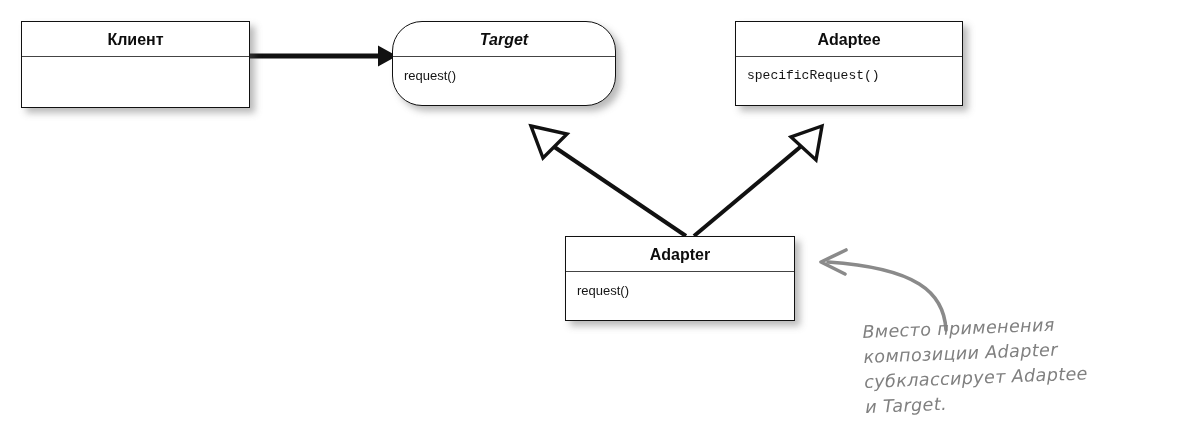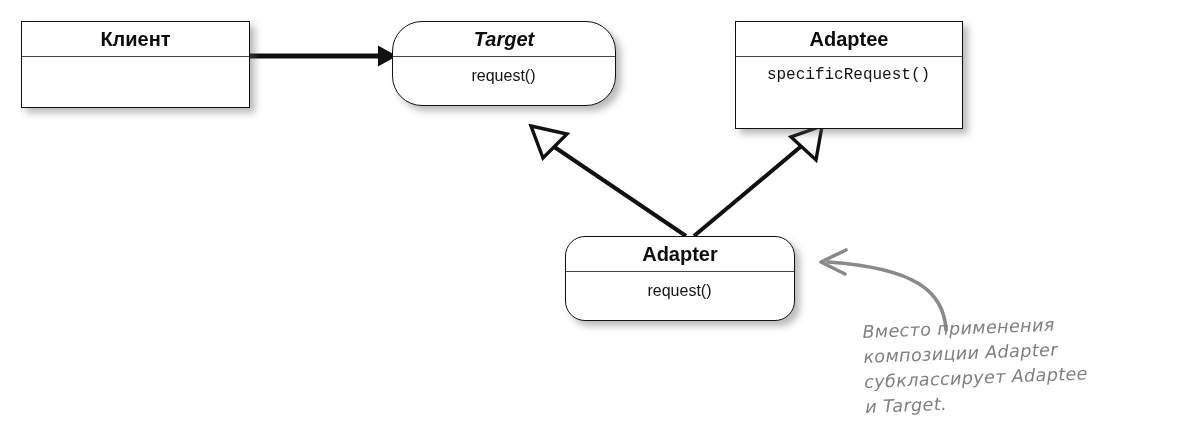--- a/index.html
+++ b/index.html
@@ -38,54 +38,53 @@
     z-index: 2;
     background: #ffffff;
     border: 1.6px solid #111111;
     box-sizing: border-box;
     box-shadow: 5px 5px 7px rgba(90, 90, 90, 0.42);
   }
   .uml-class .class-name {
     height: 35px;
     line-height: 35px;
     text-align: center;
-    font-size: 20px;
+    font-size: 16px;
     font-weight: bold;
     color: #0d0d0d;
     border-bottom: 1.6px solid #444444;
     box-sizing: border-box;
     white-space: nowrap;
     overflow: hidden;
   }
   .uml-class.abstract .class-name {
     font-style: italic;
   }
   .uml-class .class-members {
     box-sizing: border-box;
     padding: 9px 12px 0 11px;
-    font-size: 16px;
+    font-size: 13px;
     color: #141414;
-    text-align: center;
   }
   .uml-class .member {
     line-height: 19px;
     white-space: nowrap;
   }
 
   
   #class-client   { left: 21px;  top: 21px;  width: 229px; height: 87px; }
   #class-client   .class-members { height: 50px; }
 
   #class-target   { left: 392px; top: 21px;  width: 224px; height: 85px; border-radius: 30px; }
   #class-target   .class-members { height: 48px; }
 
-  #class-adaptee  { left: 735px; top: 21px;  width: 228px; height: 108px; }
+  #class-adaptee  { left: 735px; top: 21px;  width: 228px; height: 85px; }
   #class-adaptee  .class-members { height: 48px; font-family: Liberation Mono, monospace; }
 
-  #class-adapter  { left: 565px; top: 236px; width: 230px; height: 85px; border-radius: 20px; }
+  #class-adapter  { left: 565px; top: 236px; width: 230px; height: 85px; }
   #class-adapter  .class-members { height: 48px; }
 
   
   #annotation-note {
     position: absolute;
     left: 862px;
     top: 320px;
     width: 300px;
     z-index: 3;
     color: #808080;

